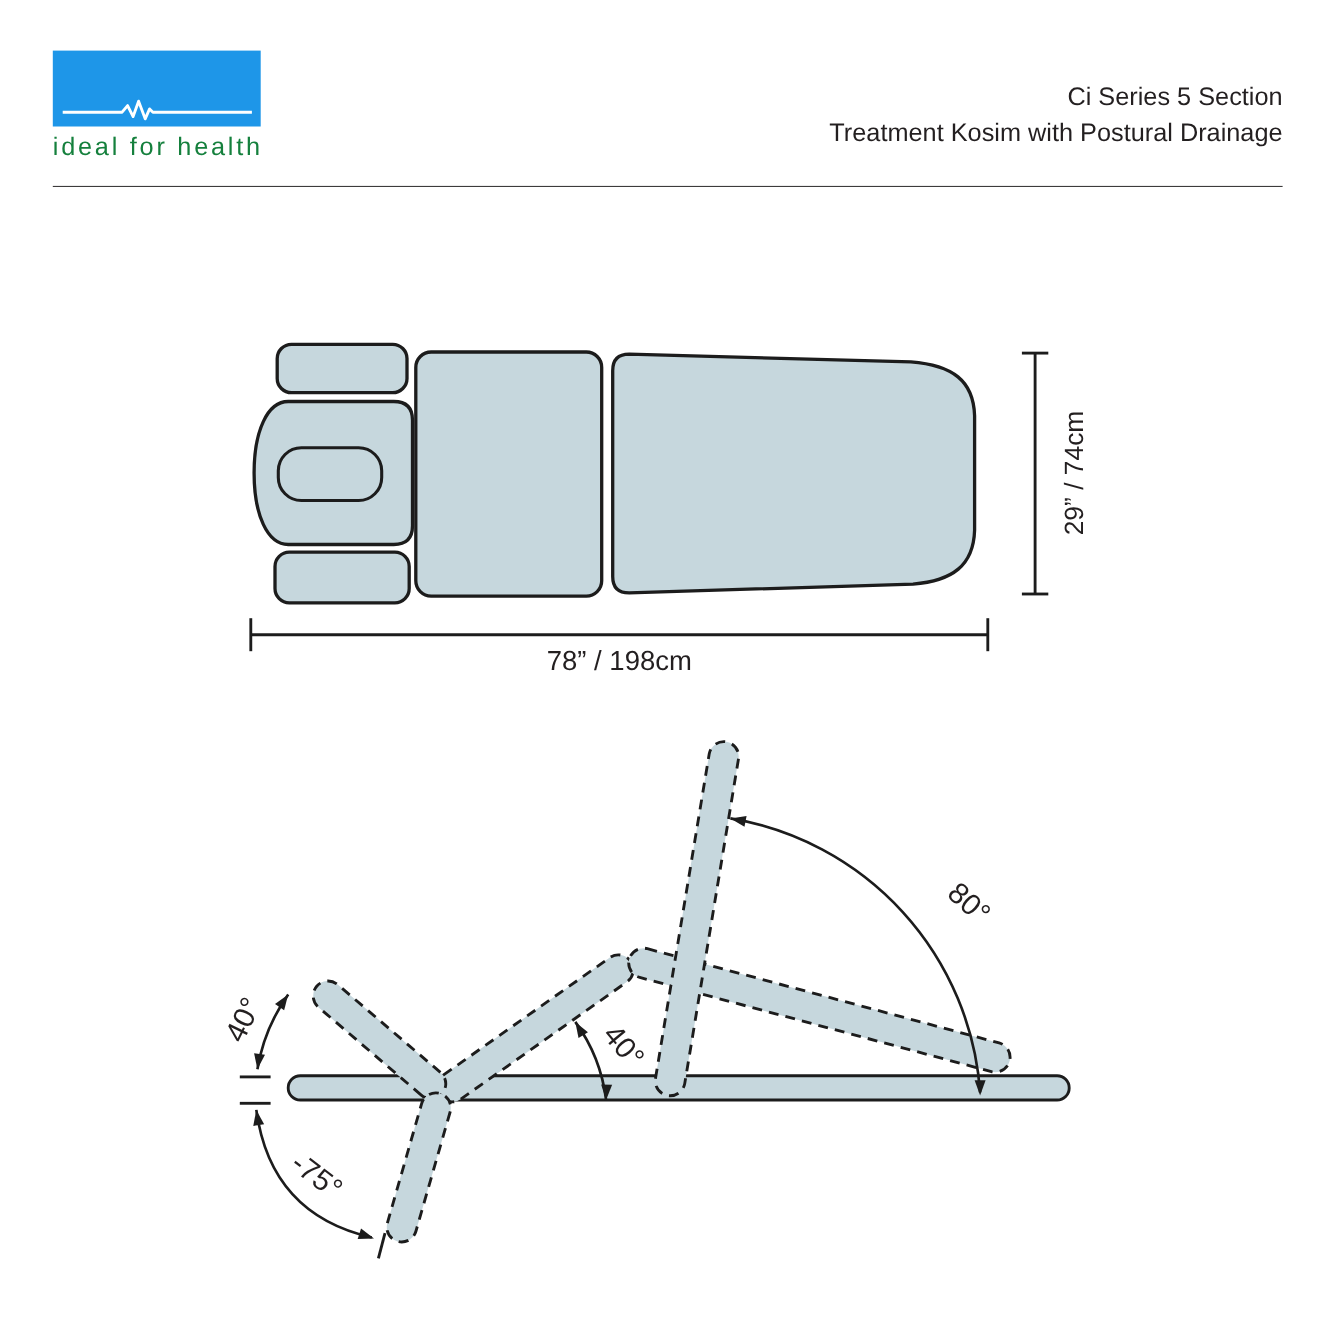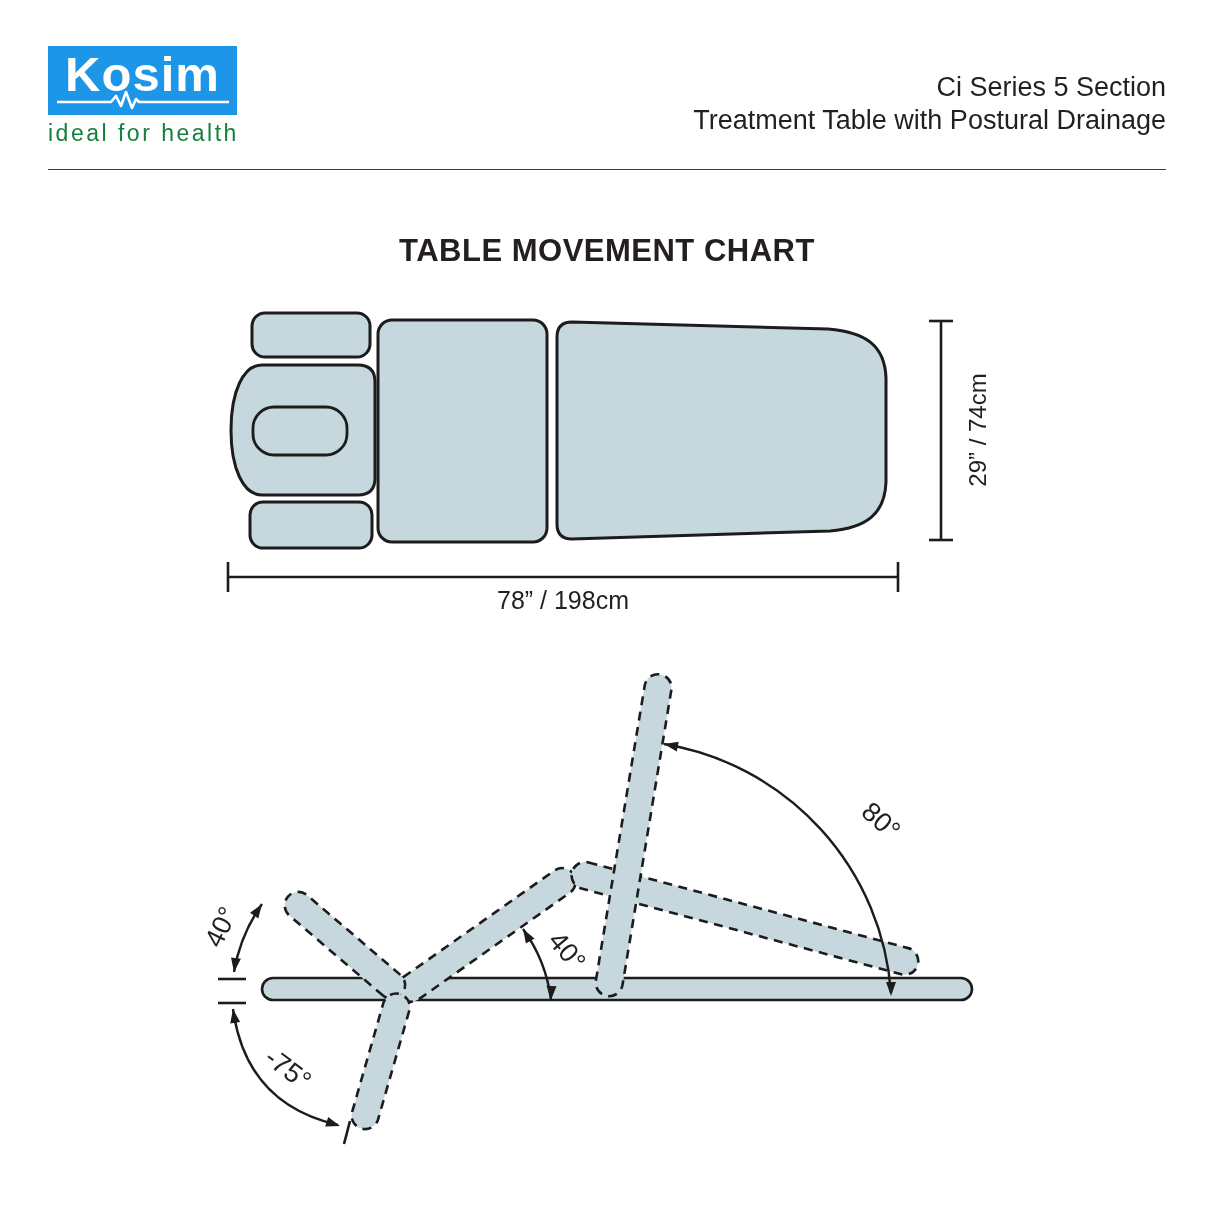--- a/index.html
+++ b/index.html
@@ -23,21 +23,21 @@
     display:block;color:#fff;font-weight:bold;font-size:49px;line-height:56px;
     letter-spacing:1px;
   }
   .pulse{position:absolute;left:5px;right:5px;bottom:5px;height:20px;}
   .tagline{
     margin-top:5px;font-size:23px;letter-spacing:2.5px;color:#15803d;
     white-space:nowrap;
   }
   .product{
     position:absolute;right:48px;top:71px;text-align:right;
-    font-size:27px;line-height:33px;color:var(--text);
+    font-size:23px;line-height:33px;color:var(--text);
   }
   .divider{
     position:absolute;left:48px;right:48px;top:169px;height:0;
     border-top:1.7px solid #3d3b3c;
   }
   .title{
     position:absolute;left:0;right:0;top:233px;margin:0;text-align:center;
     font-size:31px;font-weight:bold;letter-spacing:.5px;color:var(--text);
   }
   
@@ -56,36 +56,34 @@
   .arrow{fill:var(--outline);stroke:none;}
   .angle-text{font-size:27px;fill:var(--text);}
 </style>
 </head>
 <body>
 
 <div class="page">
 
   <div class="logo">
     <div class="logo-box">
-      <span class="brand">Kosim</span>
       <svg class="pulse" viewBox="0 0 180 20" preserveAspectRatio="none">
         <path d="M4,12 H58 l5,-6 5,10 5,-14 6,16 4,-9 3,3 H176" fill="none" stroke="#ffffff" stroke-width="2.6" stroke-linejoin="round"></path>
       </svg>
     </div>
     <div class="tagline">ideal for health</div>
   </div>
 
   <div class="product">
     <div>Ci Series 5 Section</div>
-    <div>Treatment Table with Postural Drainage</div>
+    <div>Treatment Kosim with Postural Drainage</div>
   </div>
 
   <div class="divider"></div>
 
-  <h1 class="title">TABLE MOVEMENT CHART</h1>
 
   <svg class="diagram" width="1214" height="1214" viewBox="0 0 1214 1214">
 
     <g>
 
       <rect class="pad" x="252" y="313" width="118" height="44" rx="13"></rect>
 
       <path class="pad" d="M262,365 L358,365 Q375,365 375,382 L375,478 Q375,495 358,495 L262,495
                C243,495 231,468 231,430 C231,392 243,365 262,365 Z"></path>
 

